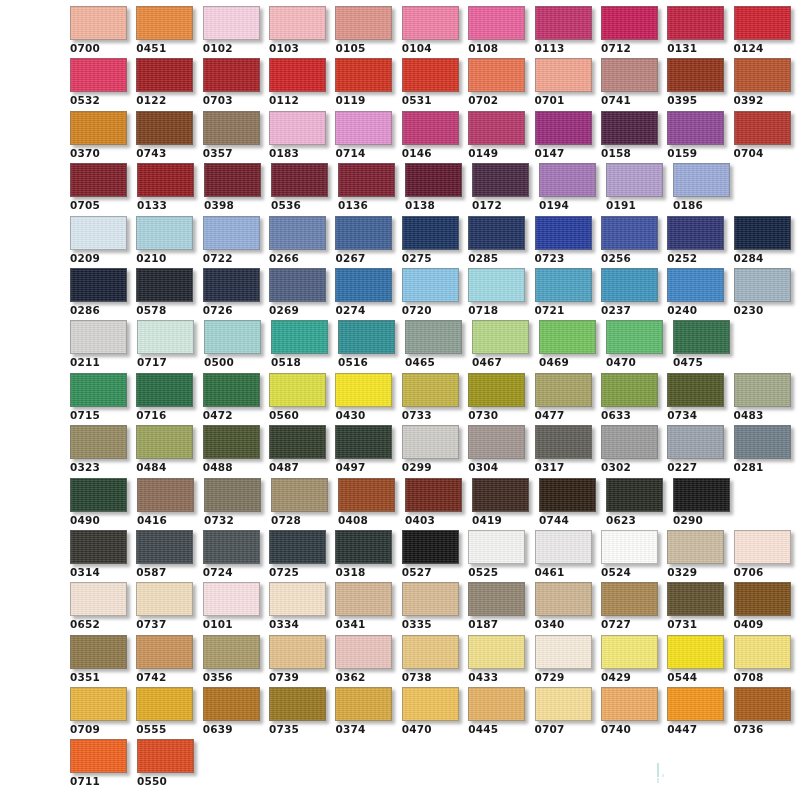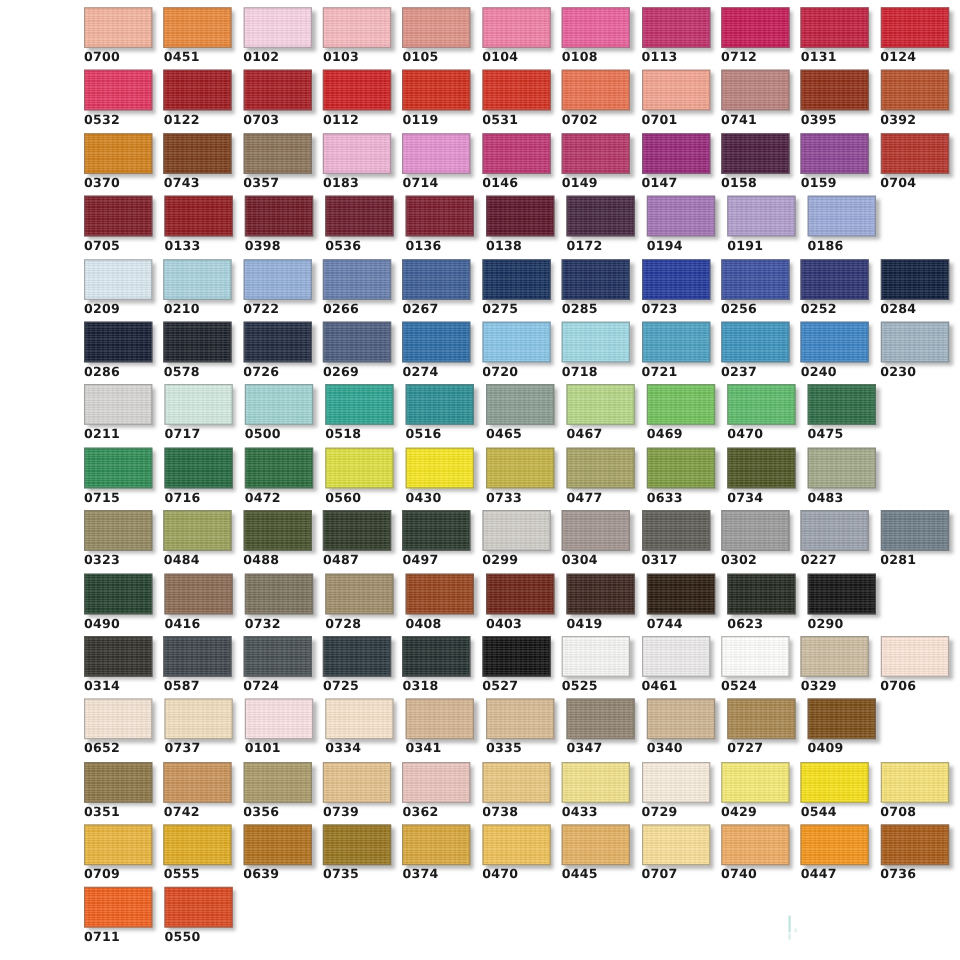--- a/index.html
+++ b/index.html
@@ -438,20 +438,24 @@
         </div>
         <div class="swatch-cell">
           <div class="swatch-chip" style="background-color: rgb(245, 229, 32);"></div>
           <div class="swatch-label">0430</div>
         </div>
         <div class="swatch-cell">
           <div class="swatch-chip" style="background-color: rgb(195, 179, 69);"></div>
           <div class="swatch-label">0733</div>
         </div>
         <div class="swatch-cell">
+          <div class="swatch-chip" style="background-color: rgb(154, 146, 22);"></div>
+          <div class="swatch-label">0730</div>
+        </div>
+        <div class="swatch-cell">
           <div class="swatch-chip" style="background-color: rgb(166, 161, 99);"></div>
           <div class="swatch-label">0477</div>
         </div>
         <div class="swatch-cell">
           <div class="swatch-chip" style="background-color: rgb(125, 155, 66);"></div>
           <div class="swatch-label">0633</div>
         </div>
         <div class="swatch-cell">
           <div class="swatch-chip" style="background-color: rgb(77, 85, 36);"></div>
           <div class="swatch-label">0734</div>
@@ -615,29 +619,33 @@
         <div class="swatch-cell">
           <div class="swatch-chip" style="background-color: rgb(212, 180, 146);"></div>
           <div class="swatch-label">0341</div>
         </div>
         <div class="swatch-cell">
           <div class="swatch-chip" style="background-color: rgb(215, 186, 147);"></div>
           <div class="swatch-label">0335</div>
         </div>
         <div class="swatch-cell">
           <div class="swatch-chip" style="background-color: rgb(143, 131, 112);"></div>
-          <div class="swatch-label">0347</div>
+          <div class="swatch-label">0187</div>
         </div>
         <div class="swatch-cell">
           <div class="swatch-chip" style="background-color: rgb(205, 180, 145);"></div>
           <div class="swatch-label">0340</div>
         </div>
         <div class="swatch-cell">
           <div class="swatch-chip" style="background-color: rgb(168, 134, 79);"></div>
           <div class="swatch-label">0727</div>
+        </div>
+        <div class="swatch-cell">
+          <div class="swatch-chip" style="background-color: rgb(94, 78, 44);"></div>
+          <div class="swatch-label">0731</div>
         </div>
         <div class="swatch-cell">
           <div class="swatch-chip" style="background-color: rgb(122, 77, 24);"></div>
           <div class="swatch-label">0409</div>
         </div>
       </div>
       <div class="swatch-row">
         <div class="swatch-cell">
           <div class="swatch-chip" style="background-color: rgb(140, 118, 71);"></div>
           <div class="swatch-label">0351</div>

